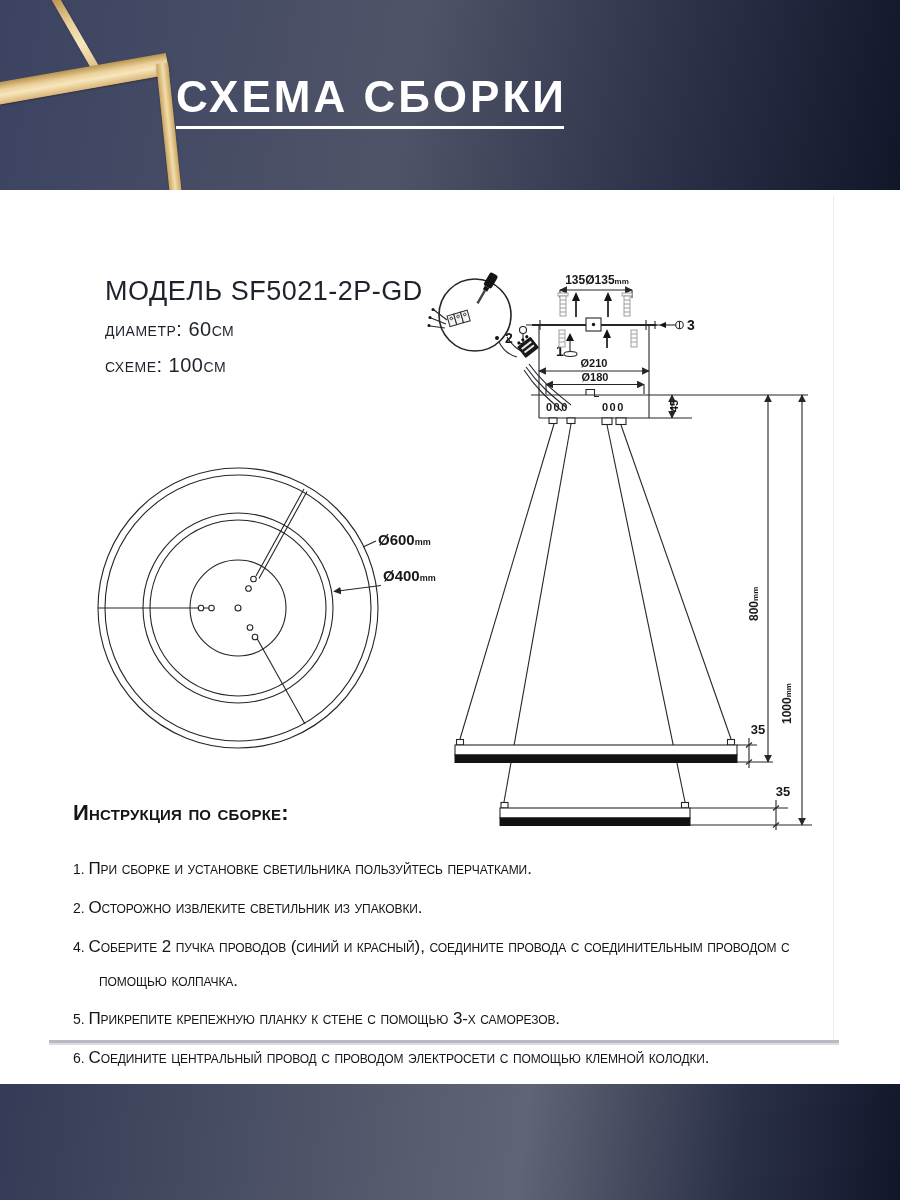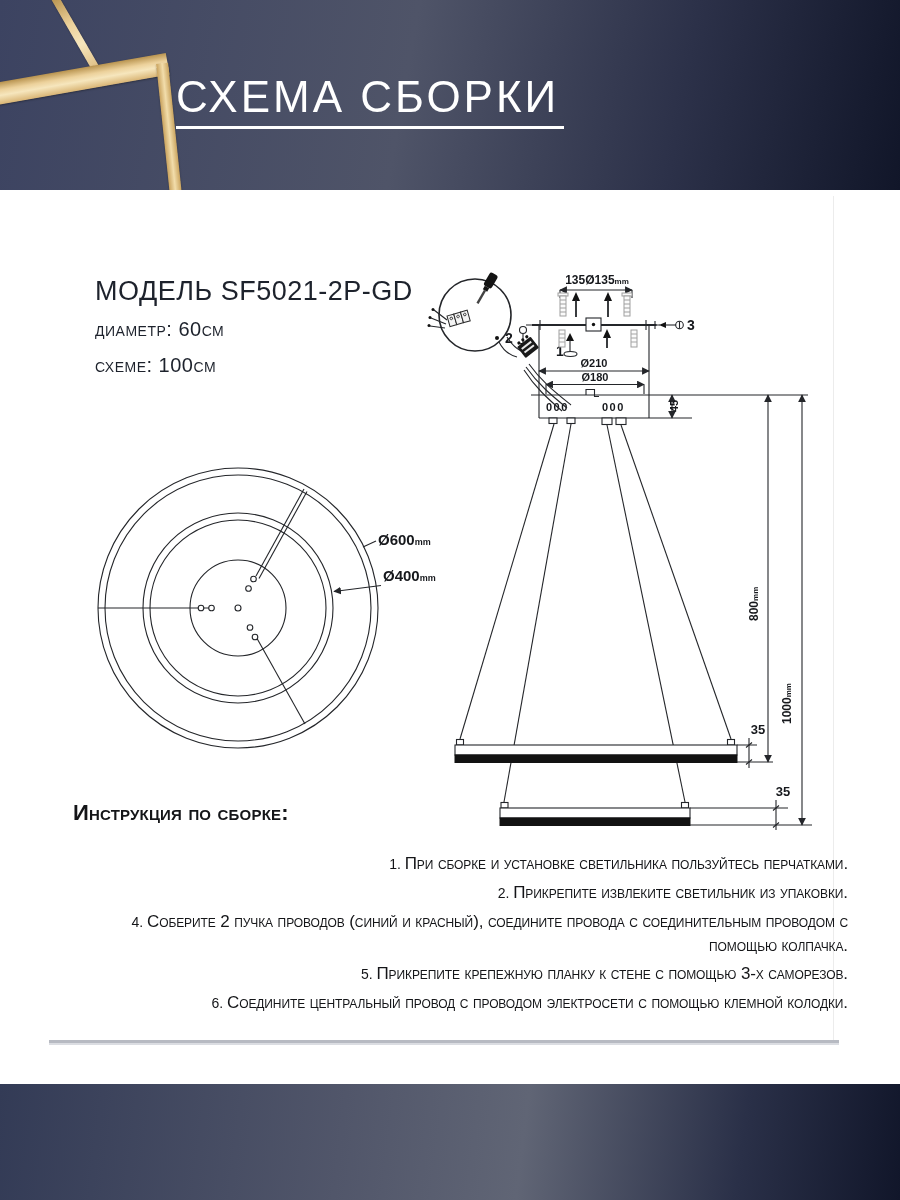--- a/index.html
+++ b/index.html
@@ -8,44 +8,44 @@
 
   
   .hdr{position:absolute;left:0;top:0;width:900px;height:190px;overflow:hidden;
        background:linear-gradient(100deg,#3c4361 0%,#4f5468 45%,#2c3149 75%,#111629 100%);}
   .gold{position:absolute;background:linear-gradient(180deg,#b8934f 0%,#ecd19b 35%,#f6e6bd 60%,#d9b575 100%);
         box-shadow:0 1px 2px rgba(0,0,0,.35);}
   .gold.rod{left:73px;top:-9px;width:8px;height:90px;transform:rotate(-30deg);}
   .gold.hbar{left:-7px;top:68px;width:176px;height:22px;transform:rotate(-10deg);}
   .gold.vbar{left:163px;top:63px;width:12px;height:132px;transform:rotate(-6deg);
         background:linear-gradient(90deg,#c9a25d,#f2ddab 50%,#caa45f);}
-  .title{position:absolute;left:176px;top:72px;margin:0;color:#ffffff;font-size:44px;font-weight:normal;
+  .title{position:absolute;left:176px;top:72px;margin:0;color:#ffffff;font-size:44px;font-weight:bold;
          letter-spacing:3px;font-family:"Liberation Sans",sans-serif;white-space:nowrap;}
   .title-underline{position:absolute;left:176px;top:126px;width:388px;height:3px;background:#fff;}
 
   
-  .model-info{position:absolute;left:95px;top:276px;color:#1d222c;}
+  .model-info{position:absolute;left:105px;top:276px;color:#1d222c;}
   .model-line{font-size:27px;letter-spacing:.5px;font-variant:small-caps;margin-bottom:11px;white-space:nowrap;}
   .spec-line{font-size:20px;letter-spacing:.5px;font-variant:small-caps;margin-bottom:13px;white-space:nowrap;}
 
   
   .diagram{position:absolute;left:0;top:230px;}
   svg text{font-family:"Liberation Sans","DejaVu Sans",sans-serif;fill:#16181c;}
   .ln{stroke:#24262a;stroke-width:1.1;fill:none;}
   .ln2{stroke:#24262a;stroke-width:1.8;fill:none;}
   .lngrey{stroke:#9f9f9f;stroke-width:1;fill:#fbfbfb;}
   .fillwht{fill:#ffffff;stroke:#24262a;stroke-width:1.1;}
   .blk{fill:#121212;stroke:#121212;}
   .page-edge{position:absolute;left:833px;top:196px;width:1px;height:847px;background:#ececec;}
 
   
   .instructions{position:absolute;left:73px;top:800px;width:775px;color:#141518;}
   .instructions h2{margin:0 0 26px 0;font-size:22px;font-weight:bold;font-variant:small-caps;letter-spacing:.2px;}
-  .step{font-size:17px;font-variant:small-caps;line-height:23px;margin-bottom:5px;
-        padding-left:26px;text-indent:-26px;letter-spacing:-.1px;text-align:right;}
+  .step{font-size:17px;font-variant:small-caps;line-height:33px;margin-bottom:5px;
+        padding-left:26px;text-indent:-26px;letter-spacing:-.1px;}
   .step .num{font-size:14px;font-variant:normal;margin-right:4px;}
   .divider{position:absolute;left:49px;top:1040px;width:790px;height:2.5px;background:#b7bac2;
            box-shadow:0 2px 0 rgba(200,203,210,.65);}
 
   
   .ftr{position:absolute;left:0;top:1084px;width:900px;height:116px;
        background:linear-gradient(97deg,#333b56 0%,#51566a 38%,#606575 58%,#2a3048 82%,#11162a 100%);}
 </style>
 </head>
 <body>
@@ -271,21 +271,21 @@
         <path class="ln" d="M529,134 C541,151 555,162 571,175"></path>
         <path class="ln" d="M526,137 C538,154 551,165 567,178"></path>
         <path class="ln" d="M524,140 C535,157 547,168 562,181"></path>
       </g>
     </g>
   </svg>
 
   <section class="instructions">
     <h2>Инструкция по сборке:</h2>
     <div class="step"><span class="num">1.</span><span>При сборке и установке светильника пользуйтесь перчатками.</span></div>
-    <div class="step"><span class="num">2.</span><span>Прикрепите извлеките светильник из упаковки.</span></div>
+    <div class="step"><span class="num">2.</span><span>Осторожно извлеките светильник из упаковки.</span></div>
     <div class="step"><span class="num">4.</span><span>Соберите 2 пучка проводов (синий и красный), соедините провода с соединительным проводом с помощью колпачка.</span></div>
     <div class="step"><span class="num">5.</span><span>Прикрепите крепежную планку к стене с помощью 3-х саморезов.</span></div>
     <div class="step"><span class="num">6.</span><span>Соедините центральный провод с проводом электросети с помощью клемной колодки.</span></div>
   </section>
 
   <div class="divider"></div>
 
   <footer class="ftr"></footer>
 </div>
 

